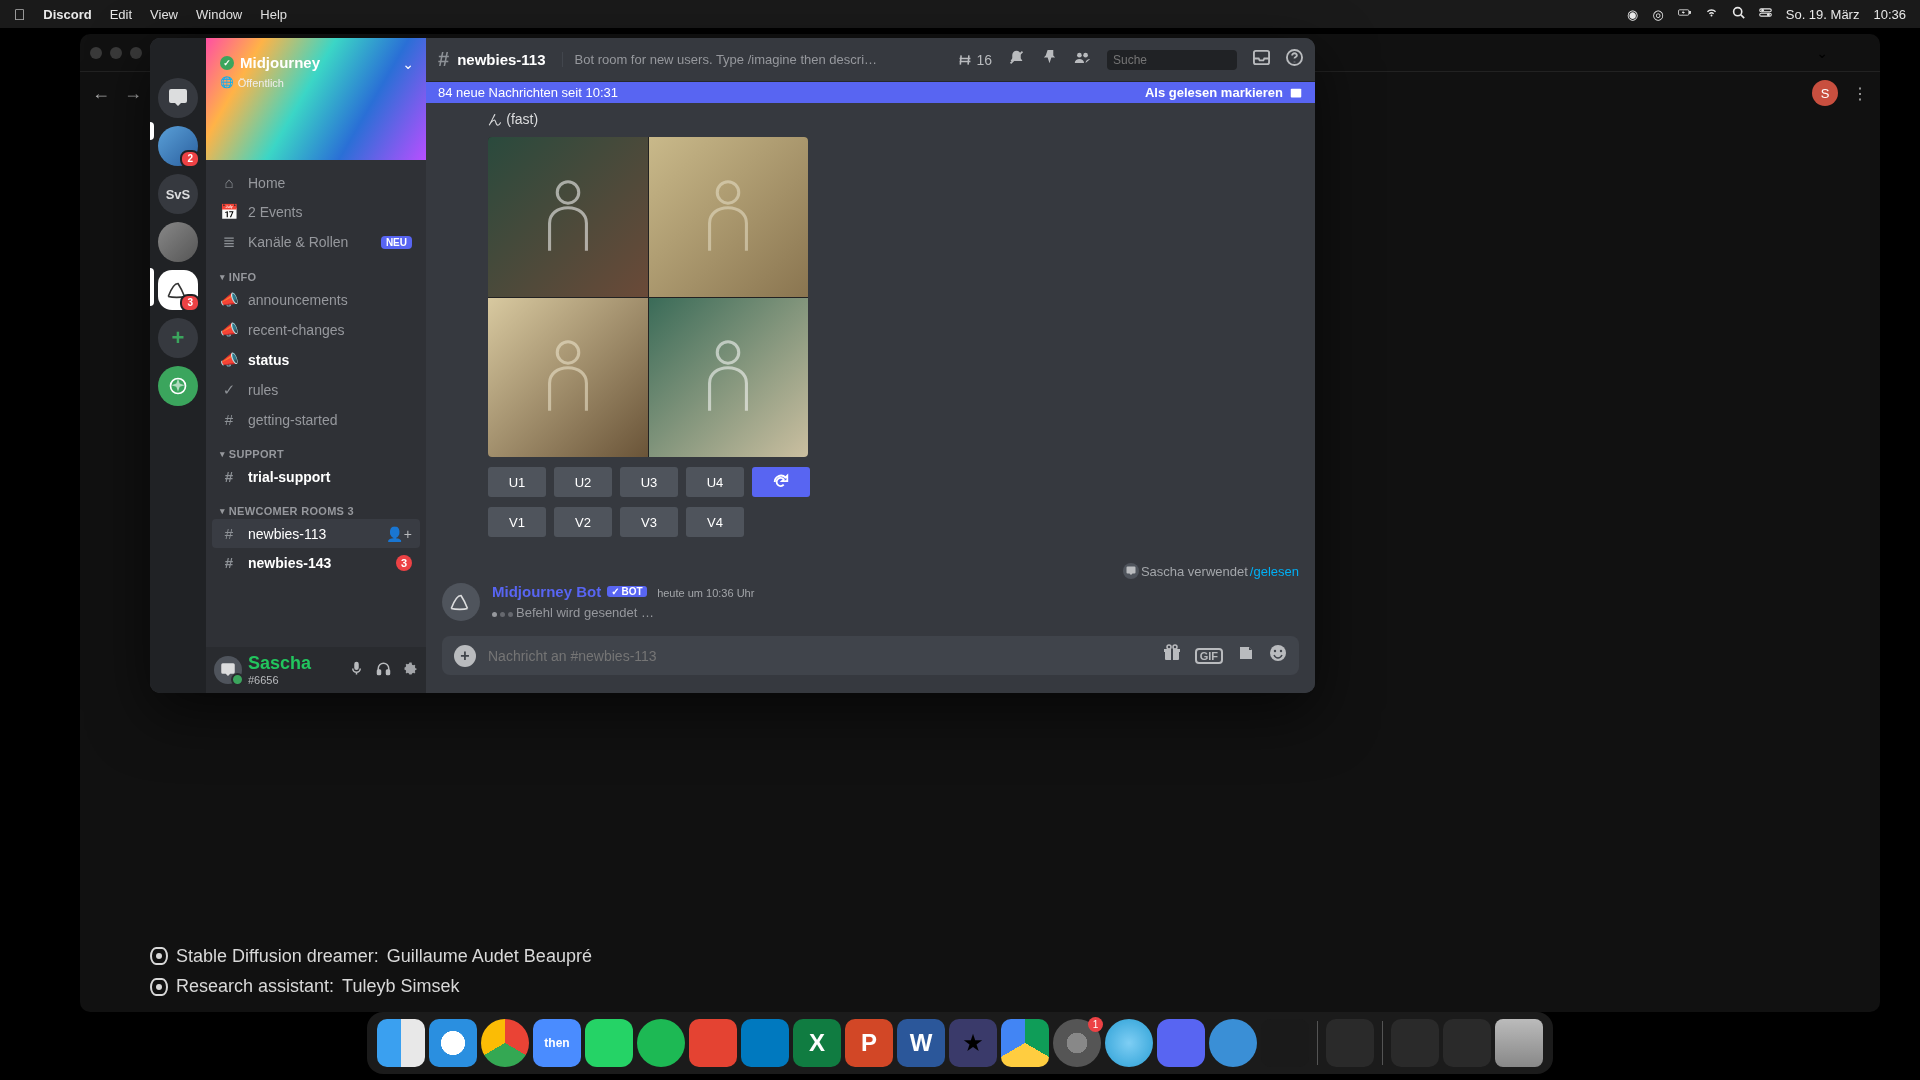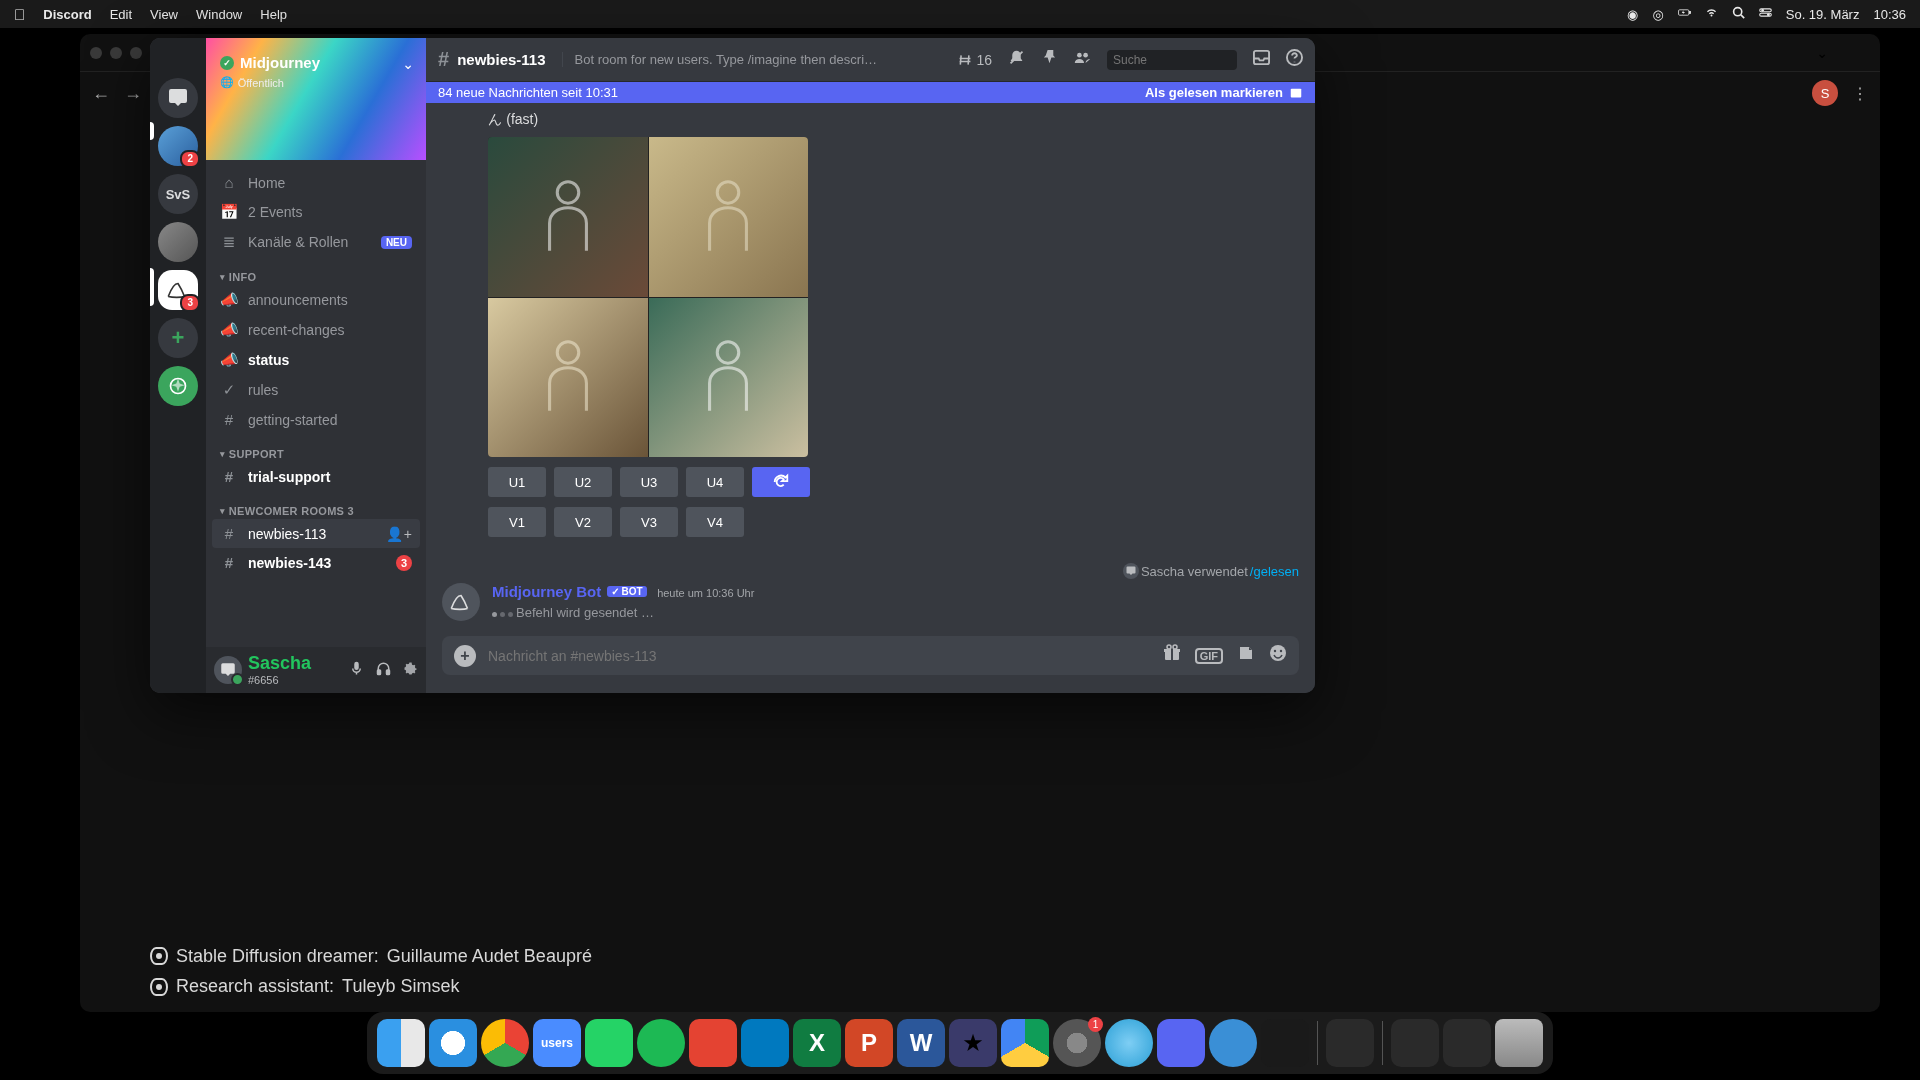--- a/index.html
+++ b/index.html
@@ -520,21 +520,21 @@
         </div>
       </div>
     </div>
   </div>
 </div>
 
 <div class="dock">
   <div class="dock-item di-finder"></div>
   <div class="dock-item di-safari"></div>
   <div class="dock-item di-chrome"></div>
-  <div class="dock-item di-zoom">users</div>
+  <div class="dock-item di-zoom">then</div>
   <div class="dock-item di-whatsapp"></div>
   <div class="dock-item di-spotify"></div>
   <div class="dock-item di-todoist"></div>
   <div class="dock-item di-trello"></div>
   <div class="dock-item di-excel">X</div>
   <div class="dock-item di-ppt">P</div>
   <div class="dock-item di-word">W</div>
   <div class="dock-item di-imovie">★</div>
   <div class="dock-item di-drive"></div>
   <div class="dock-item di-settings">

